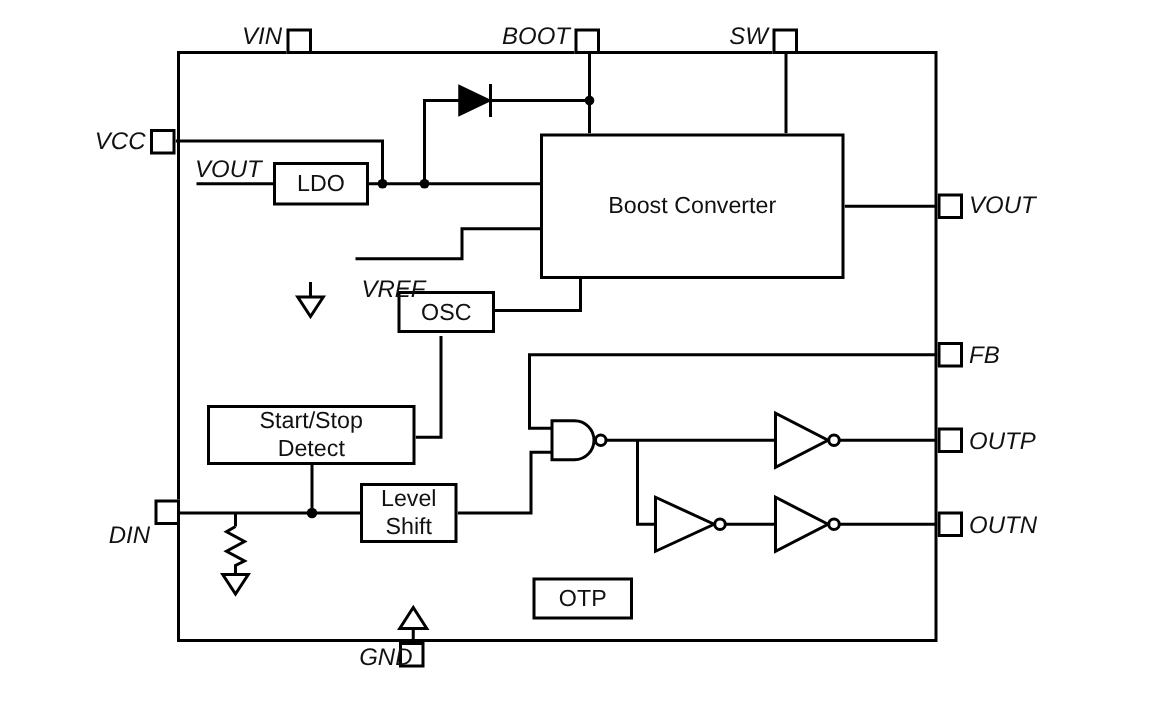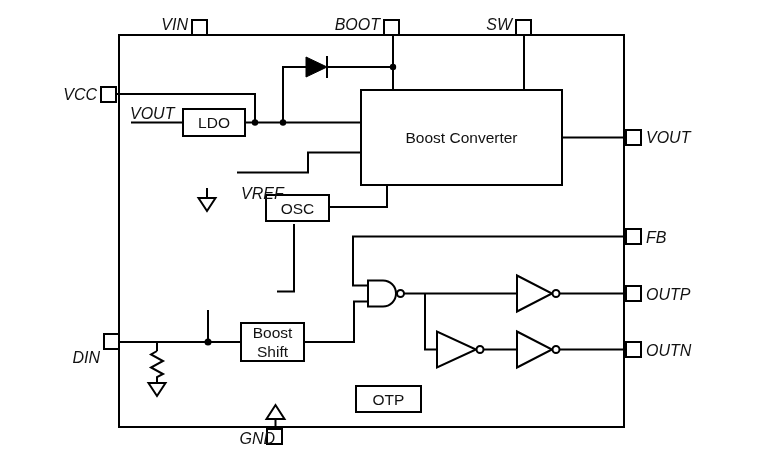--- a/index.html
+++ b/index.html
@@ -105,22 +105,26 @@
   </svg>
 
   <div class="outer-border"></div>
 
   <div class="blk" style="left:182px;top:108px;width:64px;height:29px;">
     <span>LDO</span>
   </div>
   <div class="blk" style="left:265px;top:194px;width:65px;height:28px;">
     <span>OSC</span>
   </div>
+  <div class="blk" style="left:138px;top:270px;width:139px;height:40px;flex-direction:column;">
+    <span>Start/Stop</span>
+    <span>Detect</span>
+  </div>
   <div class="blk" style="left:240px;top:322px;width:65px;height:40px;flex-direction:column;">
-    <span>Boost</span>
+    <span>Level</span>
     <span>Shift</span>
   </div>
   <div class="blk" style="left:355px;top:385px;width:67px;height:28px;">
     <span>OTP</span>
   </div>
   <div class="blk" style="left:360px;top:89px;width:203px;height:97px;">
     <span>Boost Converter</span>
   </div>
 
   <div class="pin" style="left:191px;top:19px;"></div>

